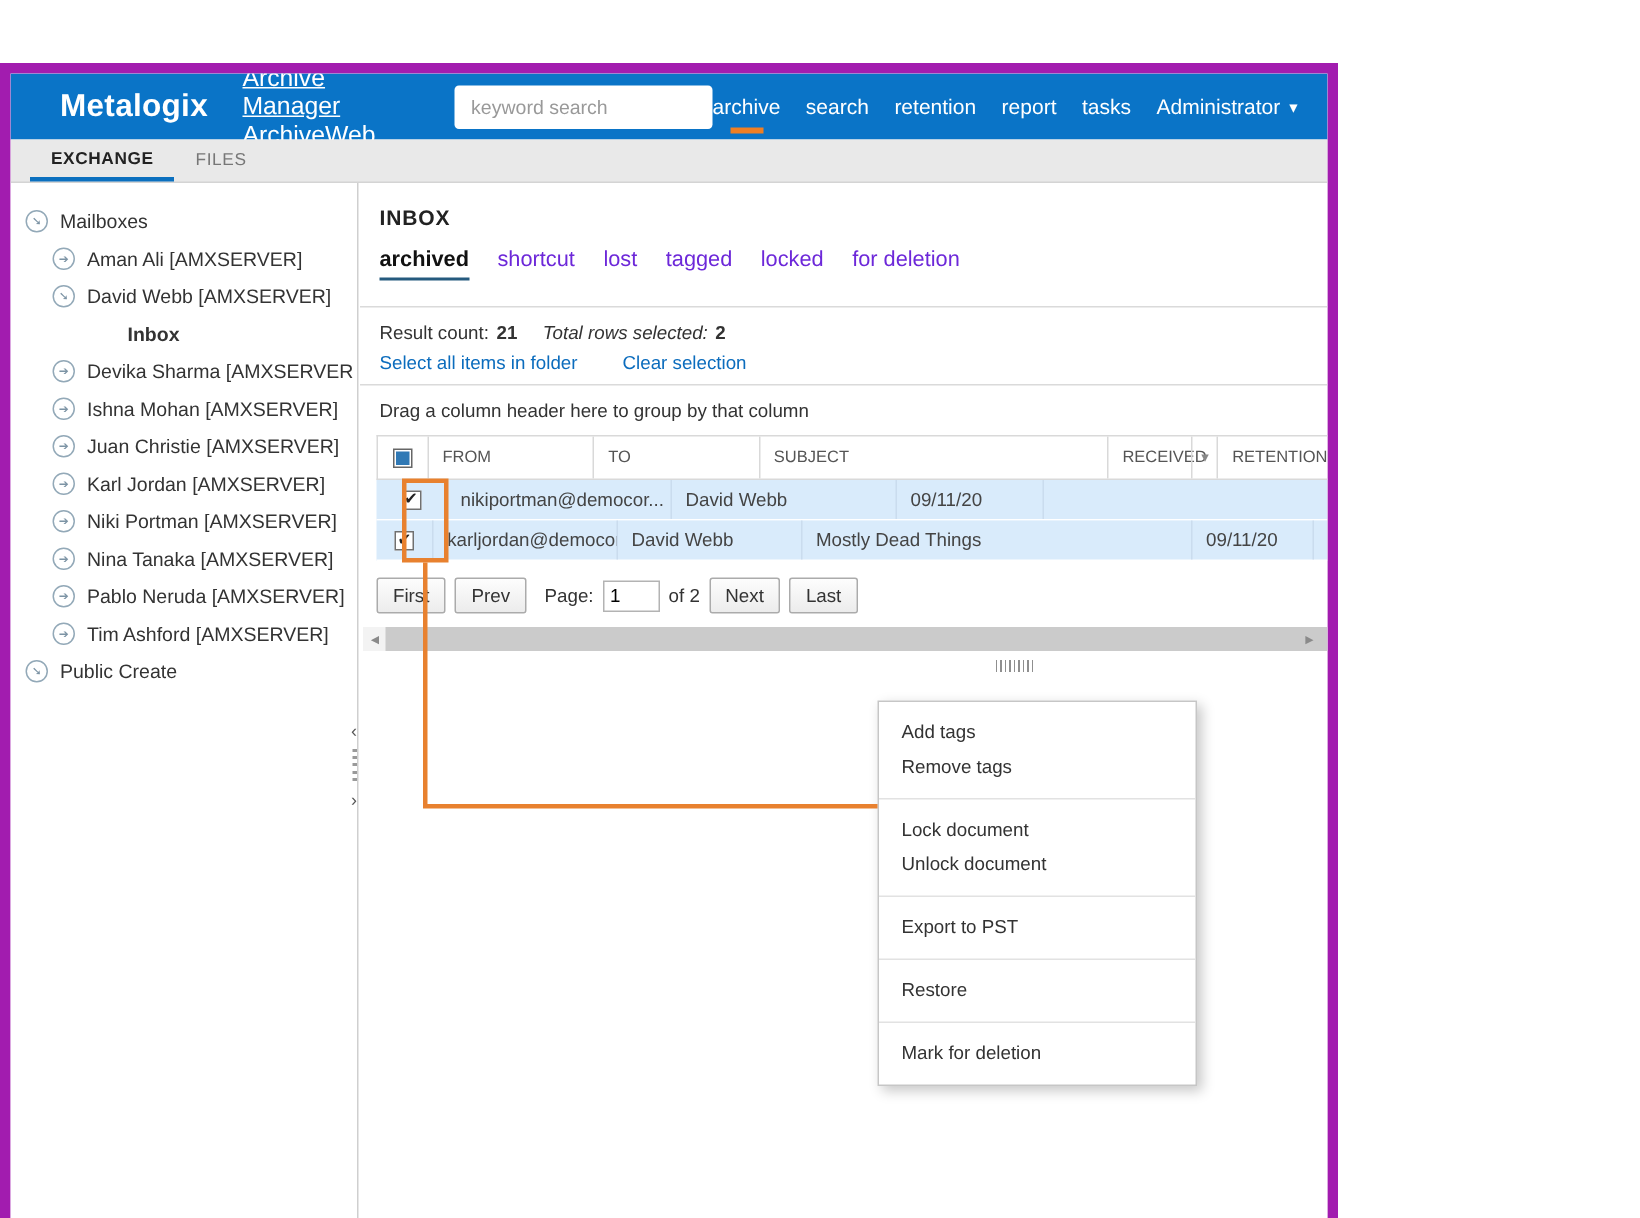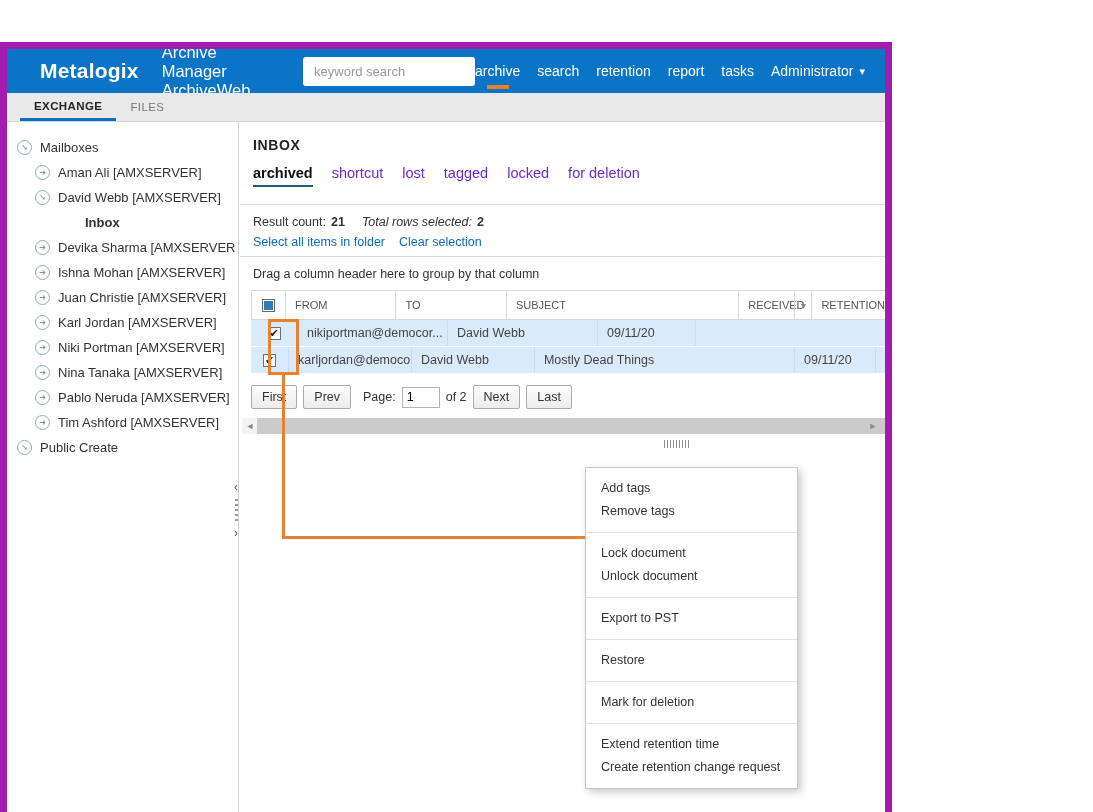--- a/index.html
+++ b/index.html
@@ -4,21 +4,21 @@
 <style>
   * { margin:0; padding:0; box-sizing:border-box; }
   html,body { background:#fff; }
   body { font-family:"Liberation Sans",sans-serif; }
 
   .page { position:relative; width:892px; height:812px; border:7px solid #a21caf; background:#fff; overflow:hidden;margin-top:42px; }
 
   
   .topbar { position:absolute; left:0; top:0; width:100%; height:44px; background:#0a74c7; display:flex; align-items:center; }
   .logo { margin-left:33px; color:#fff; font-size:21px; font-weight:bold; letter-spacing:.2px; }
-  .app-title { margin-left:23px; color:#fff; font-size:16.5px; }
+  .app-title { margin-left:23px; color:#fff; font-size:16.5px;text-decoration:underline; }
   .search-input { margin-left:38px; width:172px; height:29px; border:none; border-radius:3px; padding:0 11px; font-size:13px; color:#333; outline:none; font-family:inherit; }
   .search-input::placeholder { color:#999; }
   .topnav { margin-left:auto; display:flex; align-items:flex-start; gap:17px; padding-right:20px; }
   .nav-item { color:#fff; font-size:14px; position:relative; cursor:pointer; text-decoration:none; display:flex; align-items:center; }
   .nav-item.active::after { content:""; position:absolute; left:50%; transform:translateX(-50%); bottom:-10px; width:22px; height:4px; background:#ef7f24; }
   .user-caret { font-size:11px; margin-left:6px; }
 
   
   .tabstrip { position:absolute; left:0; top:44px; width:100%; height:29px; background:#e9e9e9; border-bottom:1px solid #d4d4d4; display:flex; padding-left:13px; }
   .tab { display:flex; align-items:center; padding:0 14px; font-size:11.5px; letter-spacing:.4px; color:#777; cursor:pointer; }
@@ -45,21 +45,21 @@
   .main { position:absolute; left:233px; top:73px; right:0; bottom:0; background:#fff; overflow:hidden; }
   .inbox-title { position:absolute; left:13px; top:15px; font-size:14px; font-weight:bold; letter-spacing:.6px; color:#222; }
   .vtabs { position:absolute; left:13px; top:43px; display:flex; gap:19px; }
   .vtab { font-size:14.5px; color:#6d28d9; cursor:pointer; padding-bottom:4px; }
   .vtab.active { color:#111; font-weight:bold; border-bottom:2px solid #255a7e; }
   .divider { position:absolute; left:0; right:0; height:1px; background:#dadada; }
   .d1 { top:82px; } .d2 { top:134px; }
   .results-line { position:absolute; left:13px; top:93px; font-size:12.5px; color:#333; display:flex; gap:5px; align-items:baseline; }
   .bold { font-weight:bold; }
   .sel-label { margin-left:12px;font-style:italic; }
-  .links-line { position:absolute; left:13px; top:113px; font-size:12.5px; display:flex; gap:14px;align-items:flex-end; }
+  .links-line { position:absolute; left:13px; top:113px; font-size:12.5px; display:flex; gap:30px;align-items:flex-end; }
   .link { color:#0b6cbd; cursor:pointer; }
   .group-hint { position:absolute; left:13px; top:145px; font-size:12.5px; color:#333; }
 
   
   .grid { position:absolute; left:11px; top:168px; right:0; }
   .grid-header { display:flex; height:30px; border:1px solid #d9d9d9; border-right:none; background:#fff; }
   .gh-cell { display:flex; align-items:center; padding-left:9px; font-size:11px; color:#555; border-right:1px solid #d9d9d9; cursor:pointer; }
   .col-check { width:47px; justify-content:center; padding-left:0; }
   .col-from { width:150px; }
   .col-to { width:150px; }
@@ -291,23 +291,19 @@
     </div>
     <div class="menu-group">
       <div class="menu-item">Export to PST</div>
     </div>
     <div class="menu-group">
       <div class="menu-item">Restore</div>
     </div>
     <div class="menu-group">
       <div class="menu-item">Mark for deletion</div>
     </div>
-    <div class="menu-group">
-      <div class="menu-item">Extend retention time</div>
-      <div class="menu-item">Create retention change request</div>
-    </div>
   </div>
 
   <div class="ann ann-box"></div>
   <div class="ann ann-vline"></div>
   <div class="ann ann-hline"></div>
 
 </div>
 
 </body></html>

